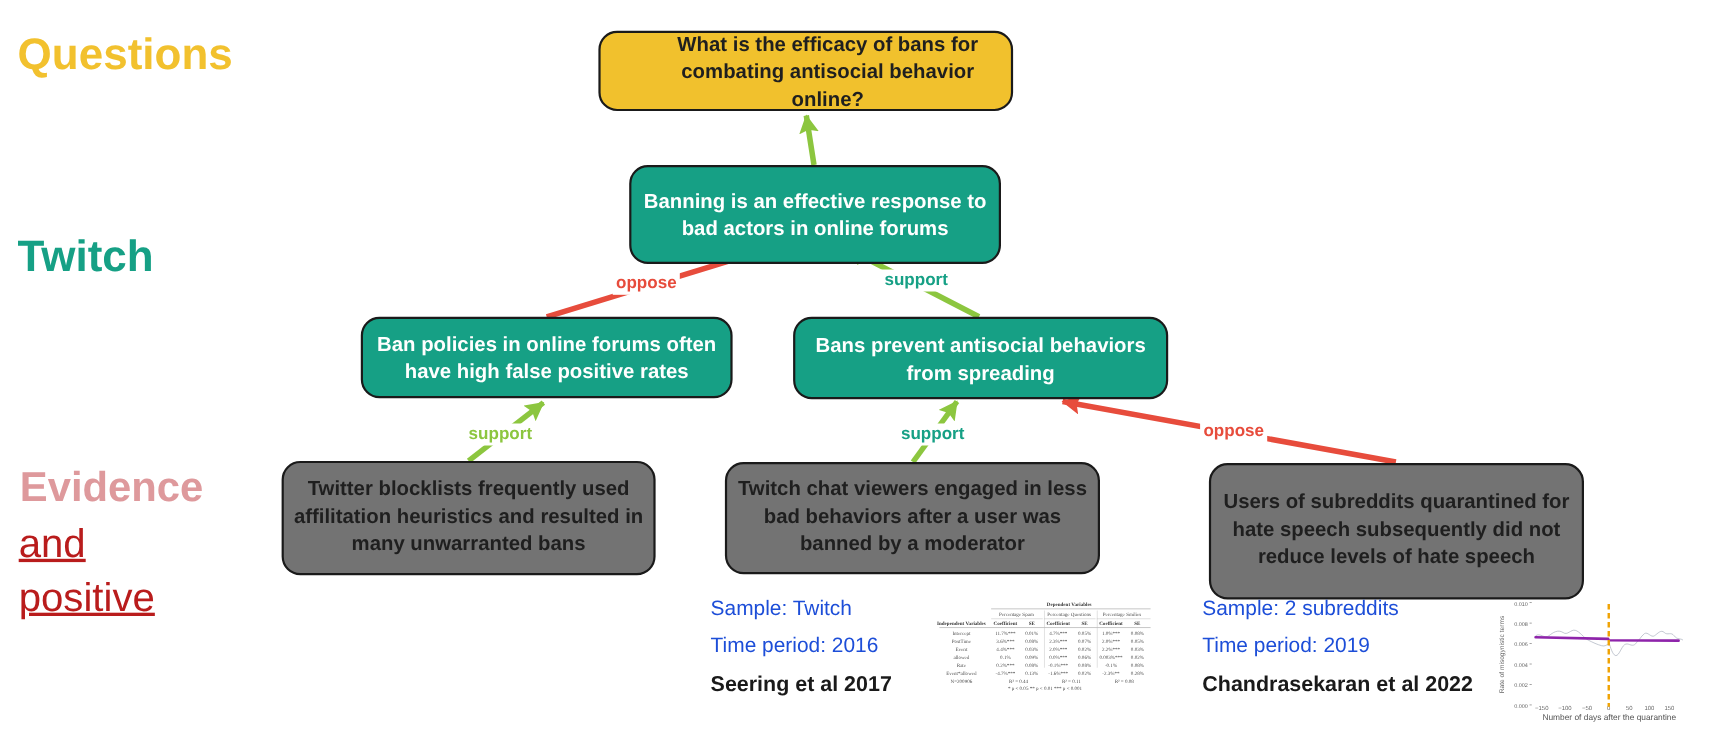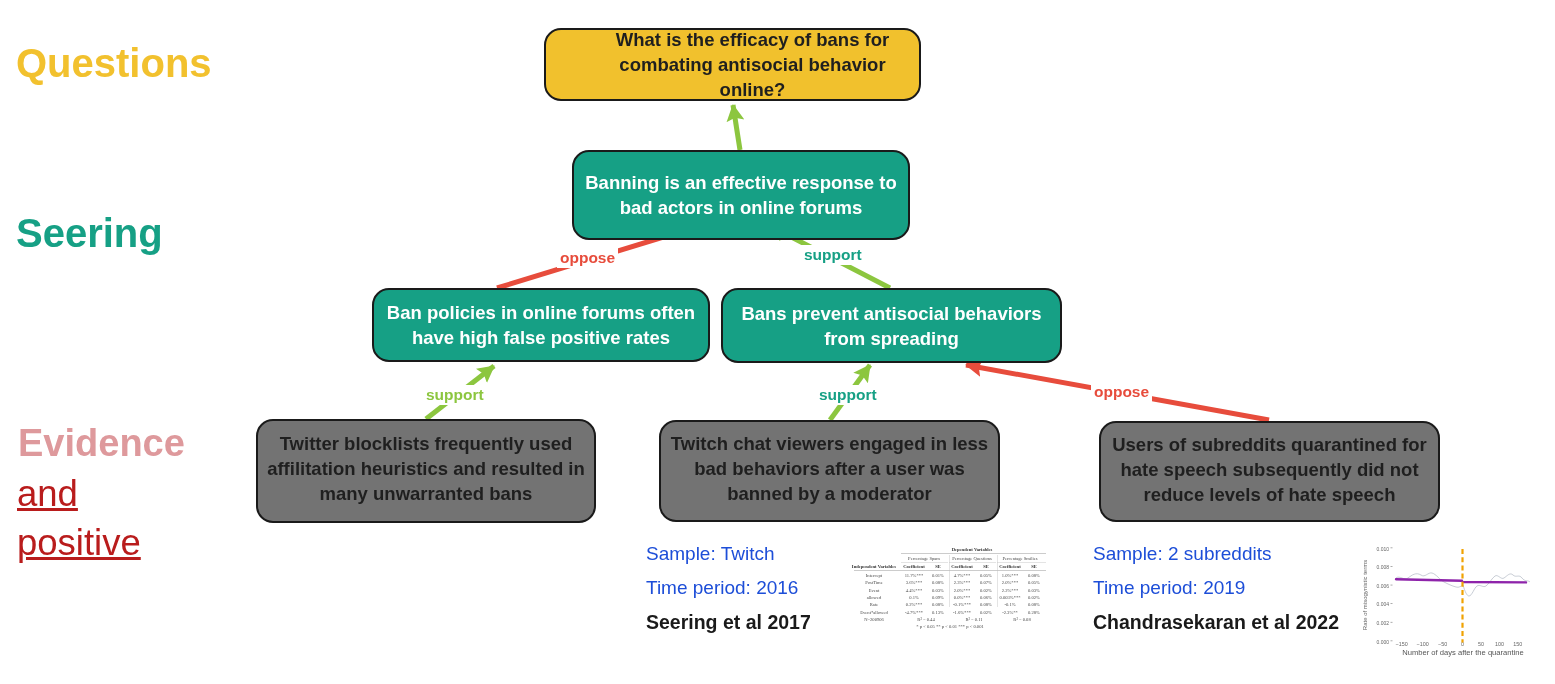--- a/index.html
+++ b/index.html
@@ -39,39 +39,39 @@
   <line x1="830" y1="420" x2="870" y2="365" stroke="#8CC63F" stroke-width="5" marker-end="url(#hg)"></line>
   <line x1="1269" y1="420" x2="966" y2="365" stroke="#E74C3C" stroke-width="5" marker-end="url(#hr)"></line>
 </svg>
 
 <span class="lbl" style="left:557px;top:248px;color:#E74C3C;">oppose</span>
 <span class="lbl" style="left:801px;top:245px;color:#16A085;">support</span>
 <span class="lbl" style="left:423px;top:385px;color:#8CC63F;">support</span>
 <span class="lbl" style="left:816px;top:385px;color:#16A085;">support</span>
 <span class="lbl" style="left:1091px;top:382px;color:#E74C3C;">oppose</span>
 
-<div class="hdr" style="left:16px;top:43px;color:#F2C12E;">Questions</div>
-<div class="hdr" style="left:16px;top:213px;color:#16A085;">Seering</div>
+<div class="hdr" style="left:16px;top:30px;color:#F2C12E;">Questions</div>
+<div class="hdr" style="left:16px;top:213px;color:#16A085;">Twitch</div>
 <div class="hdr" style="left:18px;top:423px;color:#DE999C;font-size:38px;">Evidence</div>
 <div class="sub" style="left:17px;top:476px;">and</div>
 <div class="sub" style="left:17px;top:525px;">positive</div>
 
 <div class="box yellow" style="left:544px;top:28px;width:377px;height:73px;">
   What is the efficacy of bans for<br>combating antisocial behavior online?</div>
 <div class="box teal" style="left:572px;top:150px;width:338px;height:90px;">
   Banning is an effective response to<br>bad actors in online forums</div>
-<div class="box teal" style="left:328px;top:288px;width:338px;height:74px;margin-left:44px;">
+<div class="box teal" style="left:328px;top:288px;width:338px;height:74px;">
   Ban policies in online forums often<br>have high false positive rates</div>
 <div class="box teal" style="left:721px;top:288px;width:341px;height:75px;">
   Bans prevent antisocial behaviors<br>from spreading</div>
 <div class="box pink" style="left:256px;top:419px;width:340px;height:104px;">
   Twitter blocklists frequently used<br>affilitation heuristics and resulted in<br>many unwarranted bans</div>
 <div class="box pink" style="left:659px;top:420px;width:341px;height:102px;">
   Twitch chat viewers engaged in less<br>bad behaviors after a user was<br>banned by a moderator</div>
-<div class="box pink" style="left:1099px;top:421px;width:341px;height:101px;">
+<div class="box pink" style="left:1099px;top:421px;width:341px;height:124px;">
   Users of subreddits quarantined for<br>hate speech subsequently did not<br>reduce levels of hate speech</div>
 
 <div class="bt" style="left:646px;top:543px;">Sample: Twitch</div>
 <div class="bt" style="left:646px;top:577px;">Time period: 2016</div>
 <div class="btb" style="left:646px;top:611px;">Seering et al 2017</div>
 <div class="bt" style="left:1093px;top:543px;">Sample: 2 subreddits</div>
 <div class="bt" style="left:1093px;top:577px;">Time period: 2019</div>
 <div class="btb" style="left:1093px;top:611px;">Chandrasekaran et al 2022</div>
 
 <svg style="left:848px;top:542px;filter:blur(0.3px);" width="200" height="90" viewBox="0 0 200 90">

